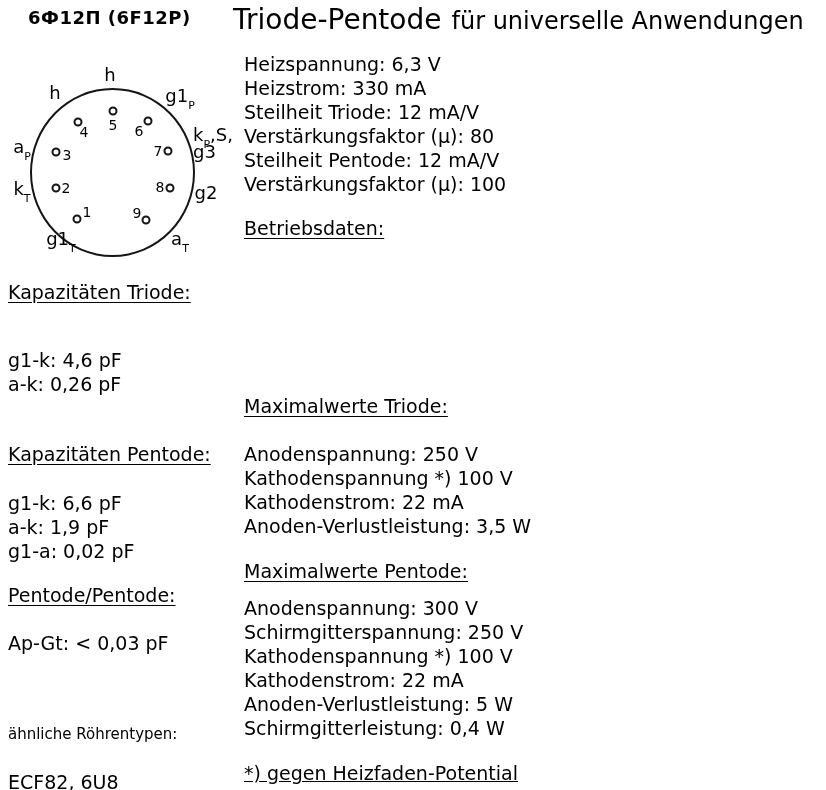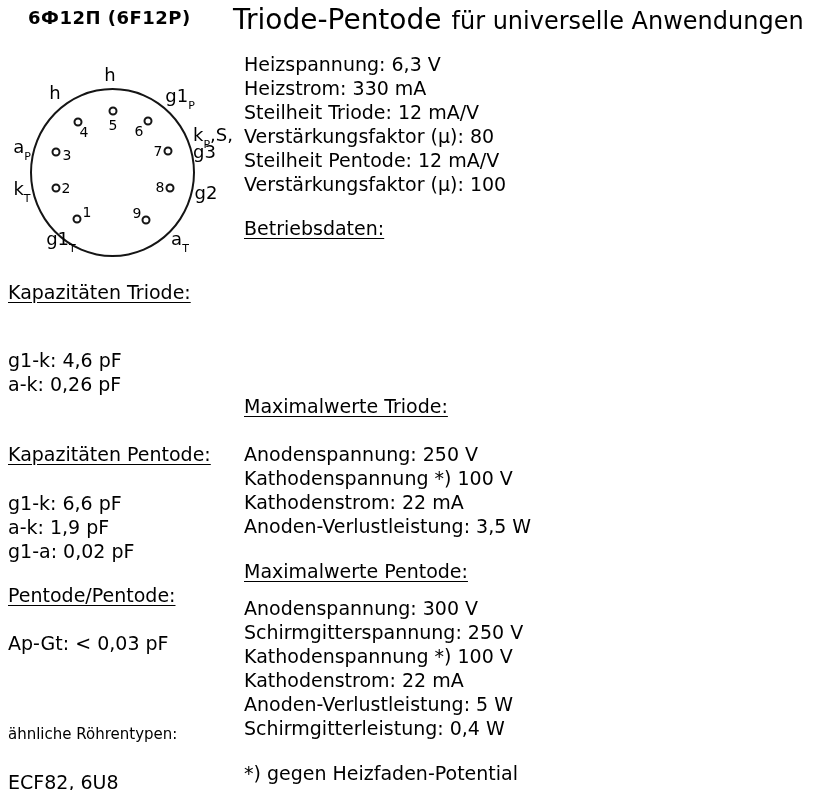--- a/index.html
+++ b/index.html
@@ -144,15 +144,15 @@
   <div class="tblock right heading" style="top:559px;">Maximalwerte Pentode:</div>
   <div class="tblock right" style="top:596px;">
     <div>Anodenspannung: 300 V</div>
     <div>Schirmgitterspannung: 250 V</div>
     <div>Kathodenspannung *) 100 V</div>
     <div>Kathodenstrom: 22 mA</div>
     <div>Anoden-Verlustleistung: 5 W</div>
     <div>Schirmgitterleistung: 0,4 W</div>
   </div>
 
-  <div class="tblock right" style="top:761px;">*) gegen Heizfaden-Potential</div>
+  <div class="tblock right" style="top:761px;text-decoration:underline;">*) gegen Heizfaden-Potential</div>
 
 </div>
 
 </body></html>

